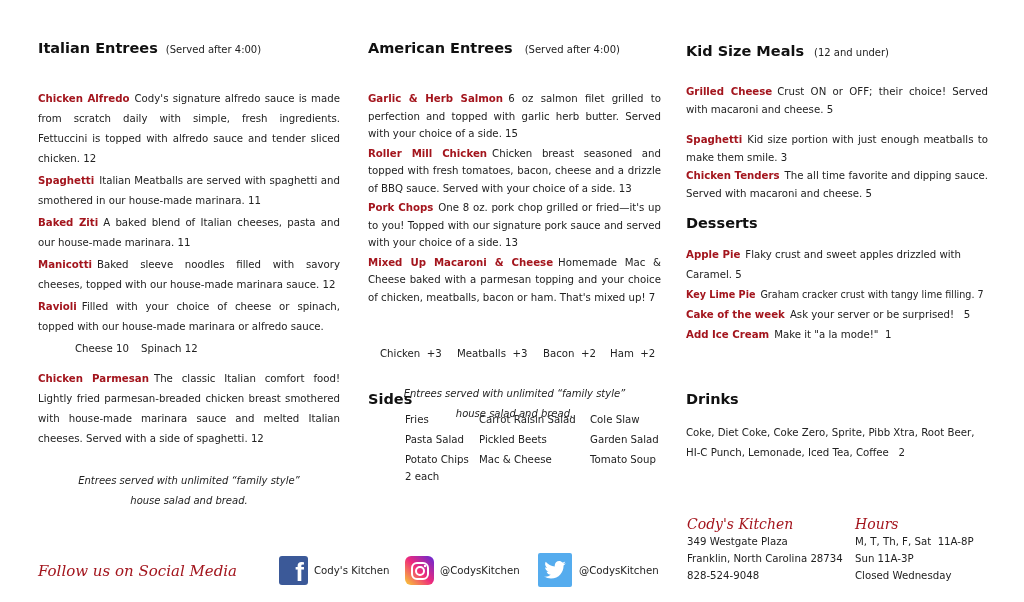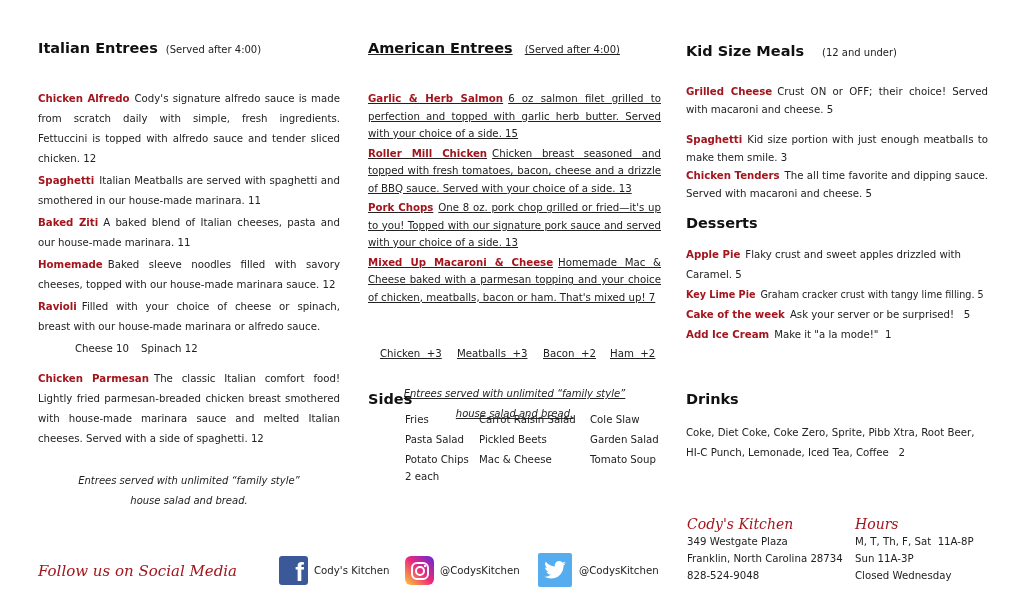--- a/index.html
+++ b/index.html
@@ -24,33 +24,33 @@
 <body>
 
 <div class="col" style="left:38px; top:40px; width:302px;">
   <div class="sec-title">
     <span>Italian Entrees</span><span class="sec-note">(Served after 4:00)</span>
   </div>
   <div style="height:33px"></div>
   <div class="item"><span class="name">Chicken Alfredo</span><span>Cody's signature alfredo sauce is made from scratch daily with simple, fresh ingredients. Fettuccini is topped with alfredo sauce and tender sliced chicken.  12</span></div>
   <div class="item"><span class="name">Spaghetti</span><span>Italian Meatballs are served with spaghetti and smothered in our house-made marinara.   11</span></div>
   <div class="item"><span class="name">Baked Ziti</span><span>A baked blend of Italian cheeses, pasta and our house-made marinara.   11</span></div>
-  <div class="item"><span class="name">Homemade</span><span>Baked sleeve noodles filled with savory cheeses, topped with our house-made marinara sauce.  12</span></div>
-  <div class="item"><span class="name">Ravioli</span><span>Filled with your choice of cheese or spinach, breast with our house-made marinara or alfredo sauce.</span></div>
+  <div class="item"><span class="name">Manicotti</span><span>Baked sleeve noodles filled with savory cheeses, topped with our house-made marinara sauce.  12</span></div>
+  <div class="item"><span class="name">Ravioli</span><span>Filled with your choice of cheese or spinach, topped with our house-made marinara or alfredo sauce.</span></div>
   <div class="opts" style="padding-left:37px; line-height:20px; margin-bottom:10px;">
     <span style="width:66px">Cheese 10</span>
     <span>Spinach 12</span>
   </div>
   <div class="item"><span class="name">Chicken Parmesan</span><span>The classic Italian comfort food!  Lightly fried parmesan-breaded chicken breast smothered with house-made marinara sauce and melted Italian cheeses. Served with a side of spaghetti.  12</span></div>
   <div style="height:20px"></div>
   <div class="note">Entrees served with unlimited “family style”</div>
   <div class="note">house salad and bread.</div>
 </div>
 
-<div class="col r" style="left:368px; top:40px; width:293px;text-decoration:underline;">
+<div class="col r" style="left:368px; top:40px; width:293px;">
   <div class="sec-title">
     <span>American Entrees</span><span class="sec-note" style="margin-left:12px">(Served after 4:00)</span>
   </div>
   <div style="height:34px"></div>
   <div class="item" style="line-height:17.5px"><span class="name">Garlic &amp; Herb Salmon</span><span>6 oz salmon filet grilled to perfection and topped with garlic herb butter. Served with your choice of a side.  15</span></div>
   <div class="item" style="line-height:17.5px"><span class="name">Roller Mill Chicken</span><span>Chicken breast seasoned and topped with fresh tomatoes, bacon, cheese and a drizzle of BBQ sauce. Served with your choice of a side. 13</span></div>
   <div class="item" style="line-height:17.5px"><span class="name">Pork Chops</span><span>One 8 oz. pork chop grilled or fried—it's up to you!  Topped with our signature pork sauce and served with your choice of a side. 13</span></div>
   <div class="item" style="line-height:17.5px"><span class="name">Mixed Up Macaroni &amp; Cheese</span><span>Homemade Mac &amp; Cheese baked with a parmesan topping and your choice of chicken, meatballs, bacon or ham.  That's mixed up!  7</span></div>
   <div class="opts" style="padding-left:12px; line-height:20px;margin-top:38px;">
     <span style="width:77px; white-space:pre">Chicken  +3</span>
@@ -74,33 +74,33 @@
     <span>Garden Salad</span>
     <span>Potato Chips</span>
     <span>Mac &amp; Cheese</span>
     <span>Tomato Soup</span>
   </div>
   <div style="margin-left:37px; font-size:10.2px; line-height:14px;">2 each</div>
 </div>
 
 <div class="col" style="left:686px; top:43px; width:302px;">
   <div class="sec-title">
-    <span>Kid Size Meals</span><span class="sec-note" style="margin-left:18px">(12 and under)</span>
+    <span>Kid Size Meals</span><span class="sec-note" style="margin-left:10px">(12 and under)</span>
   </div>
   <div style="height:24px"></div>
   <div class="item" style="line-height:17.5px; margin-bottom:13px;"><span class="name">Grilled Cheese</span><span>Crust ON or OFF; their choice!  Served with macaroni and cheese.  5</span></div>
   <div class="item" style="line-height:17.5px; margin-bottom:1px;"><span class="name">Spaghetti</span><span>Kid size portion with just enough meatballs to make them smile.   3</span></div>
   <div class="item" style="line-height:17.5px; margin-bottom:1px;"><span class="name">Chicken Tenders</span><span>The all time favorite and dipping sauce. Served with macaroni and cheese.  5</span></div>
 </div>
 
 <div class="col" style="left:686px; top:215px; width:310px;">
   <div class="sec-title">Desserts</div>
   <div style="height:14px"></div>
   <div class="item" style="text-align:left; line-height:20px; margin-bottom:0; width:280px;"><span class="name">Apple Pie</span><span>Flaky crust and sweet apples drizzled with Caramel.  5</span></div>
-  <div class="item" style="text-align:left; line-height:20px; margin-bottom:0; white-space:nowrap; font-size:9.6px;"><span class="name">Key Lime Pie</span><span>Graham cracker crust with tangy lime filling.  5</span></div>
+  <div class="item" style="text-align:left; line-height:20px; margin-bottom:0; white-space:nowrap; font-size:9.6px;"><span class="name">Key Lime Pie</span><span>Graham cracker crust with tangy lime filling.  7</span></div>
   <div class="item" style="text-align:left; line-height:20px; margin-bottom:0;"><span class="name">Cake of the week</span><span style="white-space:pre">Ask your server or be surprised!   5</span></div>
   <div class="item" style="text-align:left; line-height:20px; margin-bottom:0;"><span class="name">Add Ice Cream</span><span style="white-space:pre">Make it "a la mode!"  1</span></div>
 </div>
 
 <div class="col" style="left:686px; top:391px; width:320px;">
   <div class="sec-title">Drinks</div>
   <div style="height:16px"></div>
   <div style="font-size:10.2px; line-height:20px; white-space:nowrap;">Coke, Diet Coke, Coke Zero, Sprite, Pibb Xtra, Root Beer,</div>
   <div style="font-size:10.2px; line-height:20px; white-space:pre;">HI-C Punch, Lemonade, Iced Tea, Coffee   2</div>
 </div>

